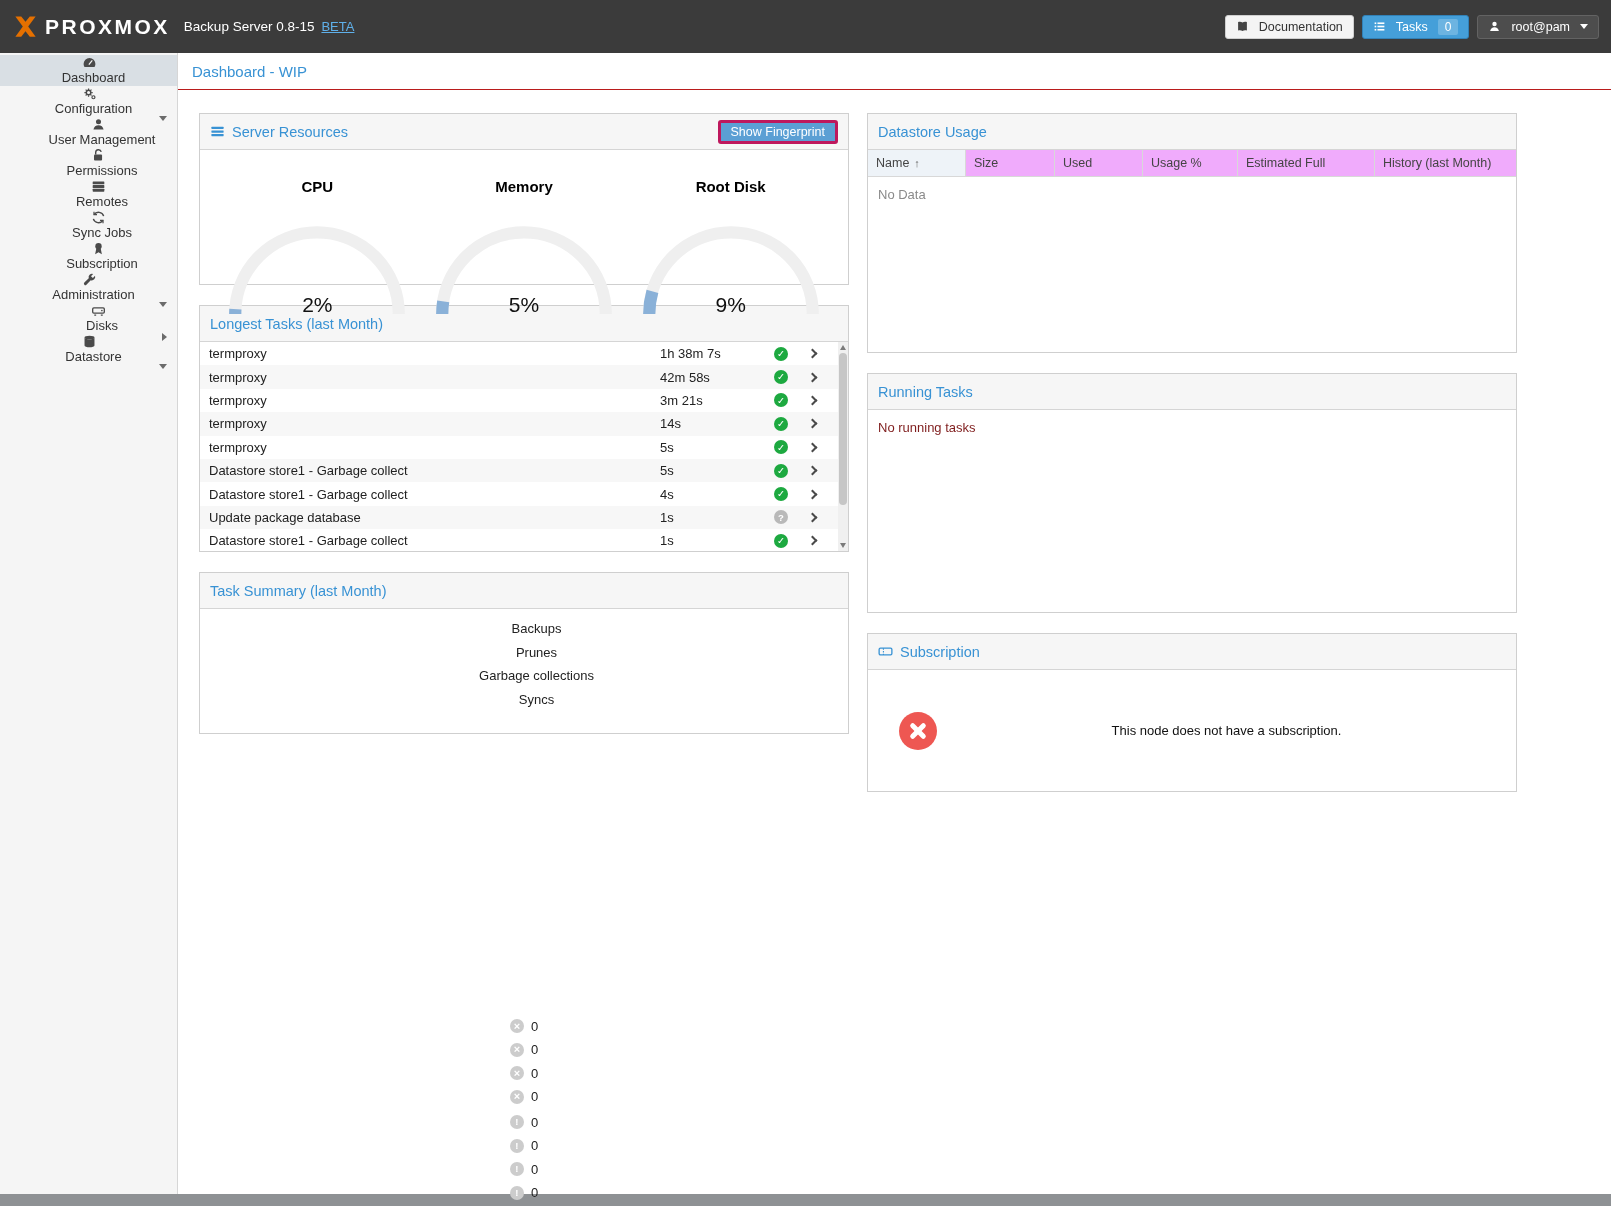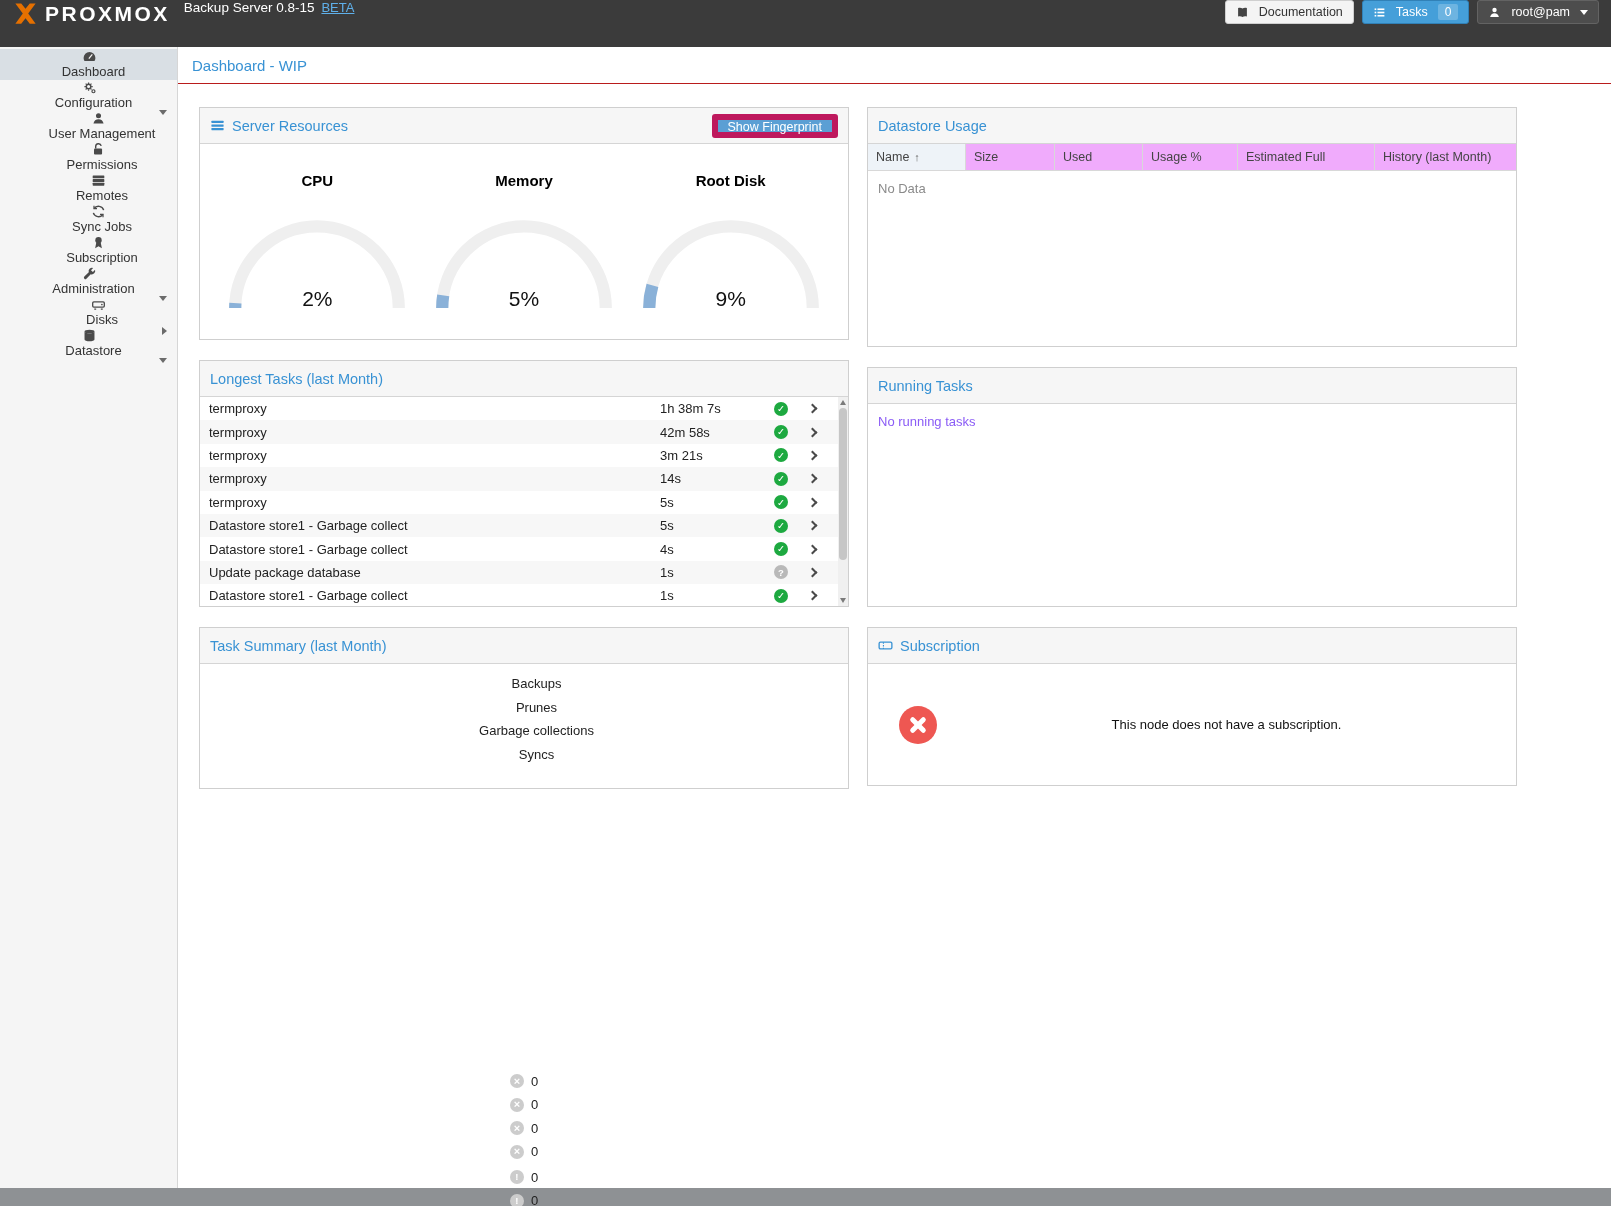--- a/index.html
+++ b/index.html
@@ -2,21 +2,21 @@
 <html><head>
 <meta charset="utf-8">
 <style>
   * { box-sizing: border-box; margin: 0; padding: 0; }
   html,body { width:1611px; }
   body {
     font-family: "Liberation Sans", "DejaVu Sans", sans-serif;
     font-size: 13px; color: #222; background:#fff;
   }
   
-  .topbar { height:47px; background:#3b3b3b; display:flex; align-items:flex-start; padding:0 12px; }
+  .topbar { height:53px; background:#3b3b3b; display:flex; align-items:center; padding:0 12px; }
   .logo { display:flex; align-items:center; gap:6px; }
   .logo-word { color:#fff; font-weight:bold; font-size:21px; letter-spacing:2.5px; }
   .product { color:#fff; margin-left:14px; font-size:13.5px; }
   .beta { color:#5fb0ea; margin-left:7px; font-size:13px; text-decoration:underline; cursor:pointer; }
   .topbar-spacer { flex:1; }
   .tb-btn { height:24px; display:inline-flex; align-items:center; gap:10px; padding:0 10px;
             border-radius:3px; font-size:12.5px; cursor:pointer; margin-left:8px; }
   .tb-btn svg { width:13px; height:13px; }
   .btn-doc { background:#f4f4f4; border:1px solid #cfcfcf; color:#333; }
   .btn-tasks { background:#459fd9; border:1px solid #3181b7; color:#fff; }
@@ -47,24 +47,24 @@
   .content { padding:23px 0 0 21px; display:flex; gap:18px; }
   .col { display:flex; flex-direction:column; gap:20px; width:650px; }
 
   
   .panel { border:1px solid #cfcfcf; background:#fff; display:flex; flex-direction:column; }
   .panel-header { height:36px; flex:none; display:flex; align-items:center; gap:7px; padding:0 10px;
                   background:#f6f6f6; border-bottom:1px solid #d5d5d5; }
   .panel-title { color:#3892d4; font-size:14.5px; }
   .panel-header .hicon { width:15px; height:15px; }
   .btn-fingerprint { margin-left:auto; height:24px; padding:0 10px; background:#5b9fd4;
-                     border:6px solid #be185d; border-radius:3px; color:#fff; font-size:12.5px; cursor:pointer; }
-
-  
-  .panel-resources { height:233px; }
+                     border:3px solid #be185d; border-radius:3px; color:#fff; font-size:12.5px; cursor:pointer; }
+
+  
+  .panel-resources { height:172px; }
   .gauges { display:flex; justify-content:space-around; padding:28px 14px 0 14px; }
   .gauge { width:192px; display:flex; flex-direction:column; align-items:center; position:relative; }
   .gauge-label { font-weight:bold; font-size:15px; color:#000; margin-bottom:22px; }
   .gauge svg { width:188px; height:104px; overflow:visible; }
   .gauge-bg { fill:none; stroke:#efefef; stroke-width:13; }
   .gauge-val { fill:none; stroke:#8ab1d8; stroke-width:13; }
   .gauge-value { position:absolute; bottom:4px; left:0; right:0; text-align:center; font-size:21px; color:#111; }
 
   
   .panel-datastore { height:240px; }
@@ -97,21 +97,21 @@
                   transform:rotate(45deg); display:inline-block; }
   .scrollbar { position:absolute; top:0; right:0; bottom:0; width:10px; background:#f0f0f0;
                display:flex; flex-direction:column; align-items:center; cursor:pointer; }
   .scroll-arrow { width:0; height:0; margin:3px 0; }
   .scroll-arrow.up { border-left:3.5px solid transparent; border-right:3.5px solid transparent; border-bottom:5px solid #7a7a7a; }
   .scroll-arrow.down { border-left:3.5px solid transparent; border-right:3.5px solid transparent; border-top:5px solid #7a7a7a; margin-top:auto; }
   .scroll-thumb { width:8px; height:152px; background:#c6c6c6; border-radius:4px; }
 
   
   .panel-running { height:240px; }
-  .panel-empty-text { padding:10px; color:#8b5cf6; }
+  .panel-empty-text { padding:10px; color:#7f1d1d; }
 
   
   .panel-summary { height:162px; }
   .summary-body { padding-top:12px; }
   .summary-row { display:flex; align-items:center; height:23.5px;flex-direction:column; }
   .summary-label { flex:0 0 357px; padding-left:25px; }
   .summary-group { flex:0 0 96px; display:flex; align-items:center; gap:7px; }
   .sum-icon { width:14px; height:14px; border-radius:50%; display:inline-flex; align-items:center;
               justify-content:center; color:#fff; font-size:9.5px; font-weight:bold; line-height:1; }
   .sum-error { background:#cccccc; } .sum-error::after { content:"×"; font-size:11px; }

